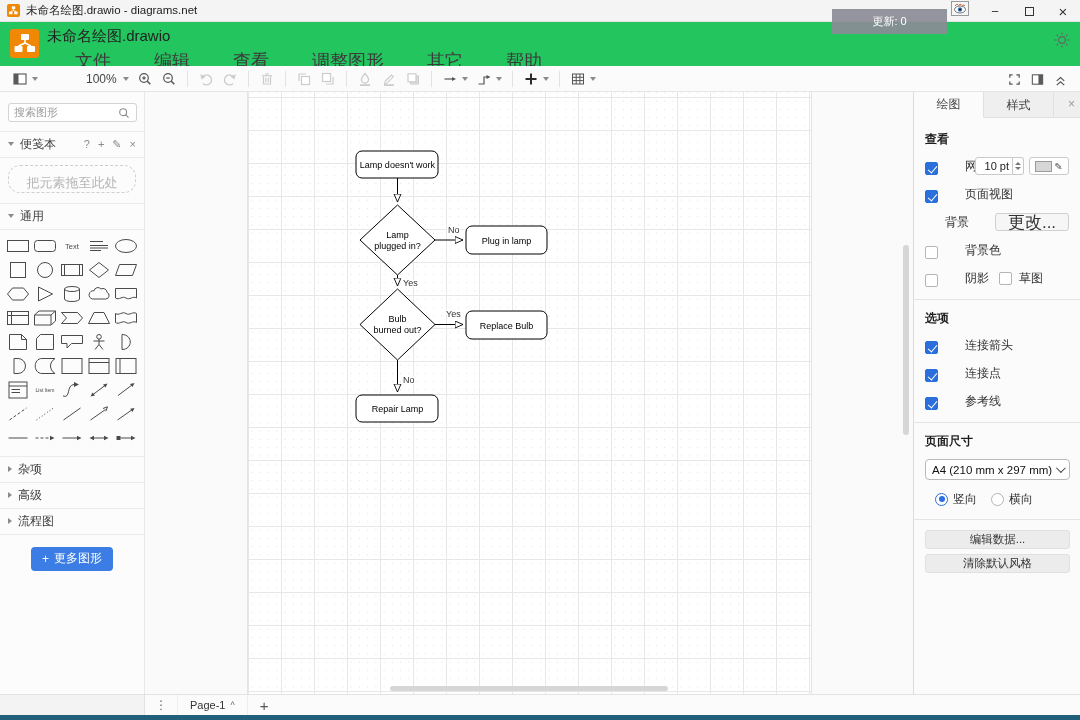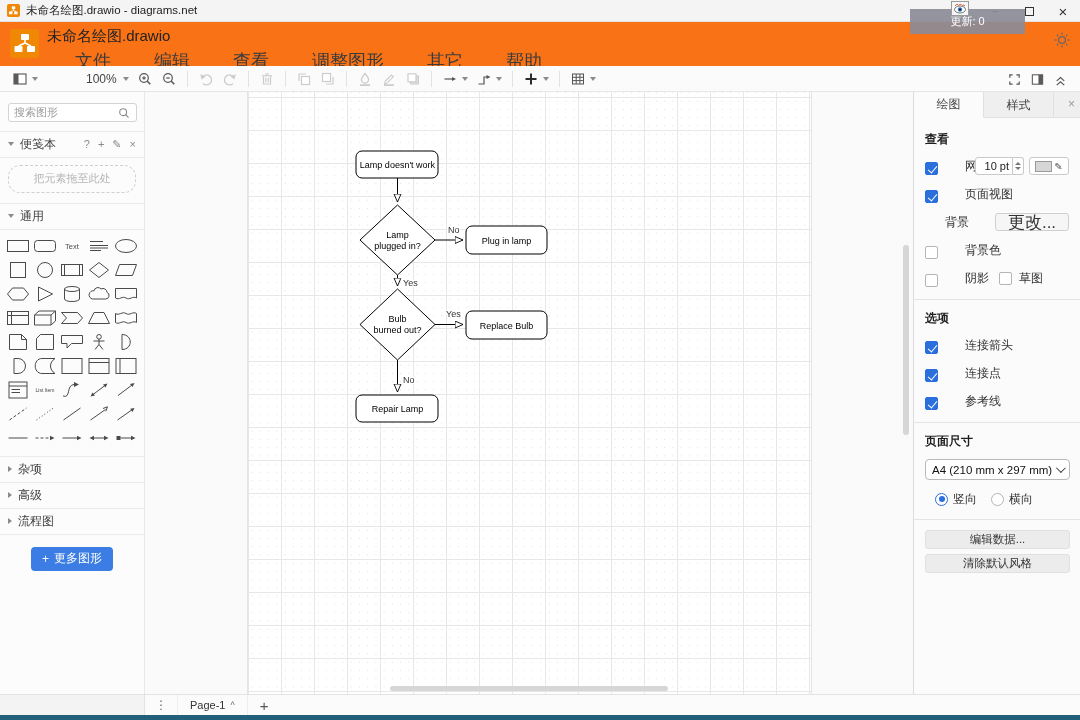--- a/index.html
+++ b/index.html
@@ -12,28 +12,28 @@
     background:#f4f4f4; border-bottom:1px solid #e3e3e3; display:flex; align-items:center; }
   .titlebar .tbicon { width:13px; height:13px; margin:0 6px 0 7px; border-radius:2px; background:#f08705; position:relative; flex:none;}
   .titlebar .tbicon svg { position:absolute; left:1px; top:1px; }
   .titlebar .tbtitle { font-size:11.5px; color:#1c1c1c; }
   .winbtns { position:absolute; right:0; top:0; height:22px; display:flex; }
   .winbtn { width:34px; height:22px; display:flex; align-items:center; justify-content:center;
     font-size:13px; color:#333; cursor:default; }
   .winbtn .maxbox { width:9px; height:9px; border:1px solid #333; }
 
   
-  .update-overlay { position:absolute; left:910px; top:9px; width:115px; height:25px;
+  .update-overlay { position:absolute; left:832px; top:9px; width:115px; height:25px;
     background:rgba(139,139,151,0.92); color:#fff; font-size:11px; display:flex;
     align-items:center; justify-content:center; z-index:50; }
   .eye-badge { position:absolute; left:951px; top:1px; width:18px; height:15px;
     background:#f4f6f8; border:1px solid #9a9a9a; z-index:51; display:flex; align-items:center; justify-content:center; }
 
   
-  .header { position:absolute; left:0; top:22px; width:1080px; height:44px; background:#f97316;text-align:center; }
+  .header { position:absolute; left:0; top:22px; width:1080px; height:44px; background:#22c55e;text-align:center; }
   .logo { position:absolute; left:10px; top:7px; width:29px; height:29px; border-radius:3px; background:#f08705; }
   .doc-title { position:absolute; left:47px; top:5px; font-size:15px; color:#222; }
   .menubar { position:absolute; left:47px; top:27px; display:flex; gap:15px; }
   .menubar span { font-size:18px; color:#3b3b3b; cursor:default;margin-left:28px; }
   .theme-toggle { position:absolute; right:9px; top:9px; width:18px; height:18px; }
 
   
   .toolbar { position:absolute; left:0; top:66px; width:1080px; height:26px; background:#fbfbfb;
     border-bottom:1px solid #e6e6e6; display:flex; align-items:center; padding-left:8px; }
   .tbtn { height:22px; display:flex; align-items:center; padding:0 3px; margin:0 1px; }
@@ -56,21 +56,21 @@
   .search-input::placeholder { color:#9a9a9a; }
   .search-mag { position:absolute; right:14px; top:13px; }
   .side-section { height:26px; display:flex; align-items:center; padding:0 8px;
     border-bottom:1px solid #ebebeb; font-size:12px; color:#3f3f3f; position:relative; }
   .side-section .tri { width:0; height:0; margin-right:6px; }
   .tri-down { border-left:3.5px solid transparent; border-right:3.5px solid transparent; border-top:4.5px solid #8a8a8a; }
   .tri-right { border-top:3.5px solid transparent; border-bottom:3.5px solid transparent; border-left:4.5px solid #8a8a8a; }
   .scratch-icons { position:absolute; right:8px; display:flex; gap:8px; font-size:11px; color:#8a8a8a; }
   .dropzone-wrap { padding:7px 8px 10px 8px; border-bottom:1px solid #ebebeb; }
   .dropzone { height:28px; border:1.5px dashed #cfcfcf; border-radius:12px; display:flex;
-    align-items:center; justify-content:center; font-size:11px; color:#b5b5b5; }
+    align-items:flex-end; justify-content:center; font-size:13px; color:#b5b5b5; }
   .palette { padding:4px 2px 6px 4px; display:grid; grid-template-columns:repeat(5,27px); grid-auto-rows:24px; border-bottom:1px solid #ebebeb;}
   .cell { display:flex; align-items:center; justify-content:center; }
   .cell svg { width:26px; height:20px; }
   .cell svg * { stroke:#4a4a4a; fill:none; stroke-width:1; }
   .cell svg .f { fill:#4a4a4a; stroke:none; }
   .cell svg text { stroke:none; fill:#4a4a4a; font-family:"Liberation Sans",sans-serif; }
   .more-shapes-wrap { padding:12px 0; display:flex; justify-content:center; }
   .more-shapes { background:#3b7de4; color:#fff; font-size:12px; border:none; border-radius:4px;
     height:24px; padding:0 11px; display:flex; align-items:center; gap:5px; font-family:"Liberation Sans",sans-serif;}
 

